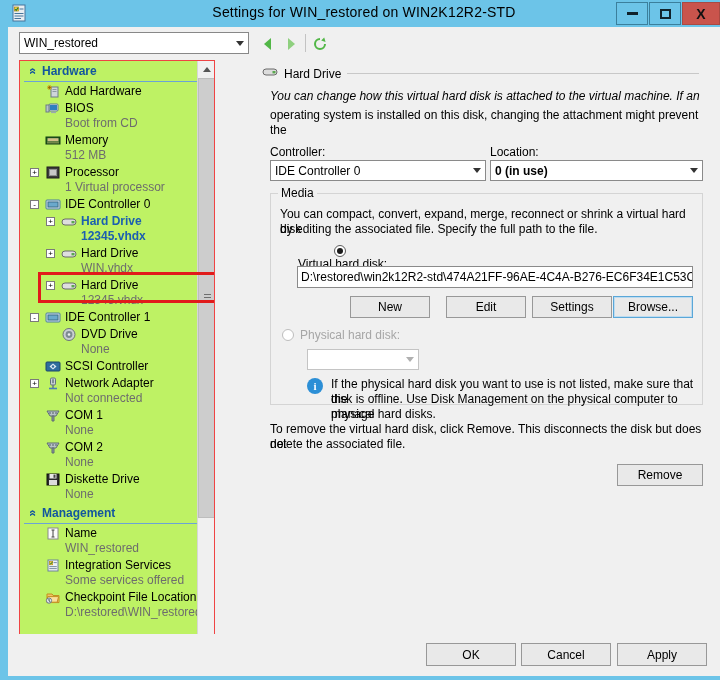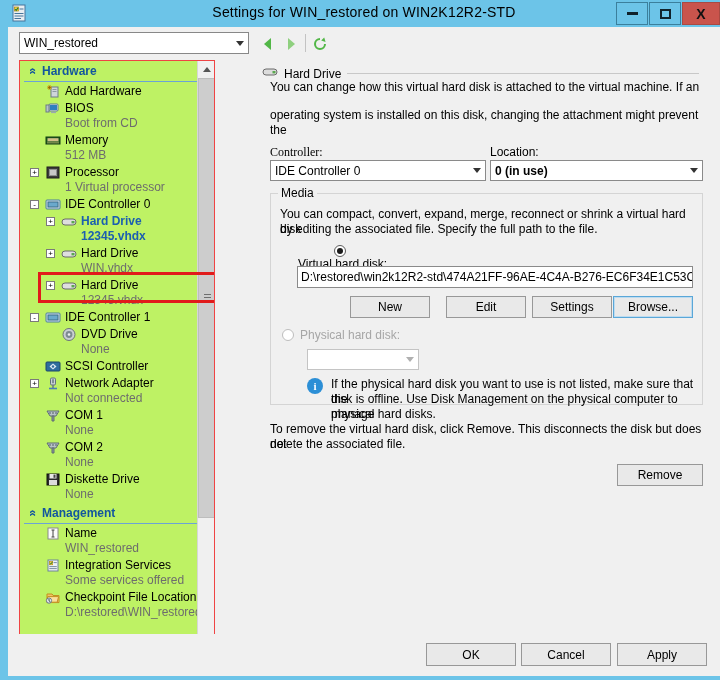--- a/index.html
+++ b/index.html
@@ -457,24 +457,24 @@
         <span>
           <svg width="17" height="12" viewBox="0 0 17 12">
             <rect x="1" y="3" width="14" height="6" rx="3" fill="#dcdcdc" stroke="#6b6b6b"></rect>
             <rect x="10.5" y="5" width="3" height="2.4" fill="#5aa84f"></rect>
           </svg>
         </span>
         <span class="st-text">Hard Drive</span>
         <span class="st-line"></span>
       </div>
 
-      <div class="ptext" style="left:8px;top:20px;width:432px;">You can change how this virtual hard disk is attached to the virtual machine. If an</div>
+      <div class="ptext" style="left:8px;top:29px;width:432px;font-style:italic;">You can change how this virtual hard disk is attached to the virtual machine. If an</div>
       <div class="ptext" style="left:8px;top:48px;width:432px;">operating system is installed on this disk, changing the attachment might prevent the</div>
 
-      <div class="plabel" style="left:8px;top:85px;font-family:Liberation Serif, serif;">Controller:</div>
+      <div class="plabel" style="left:8px;top:85px;">Controller:</div>
       <div class="combo" style="left:8px;top:100px;width:216px;">
         <span class="cv">IDE Controller 0</span>
         <span class="arw">
             <span class="chev"></span>
           </span>
       </div>
 
       <div class="plabel" style="left:228px;top:85px;">Location:</div>
       <div class="combo" style="left:228px;top:100px;width:213px;font-weight:bold;">
         <span class="cv">0 (in use)</span>

